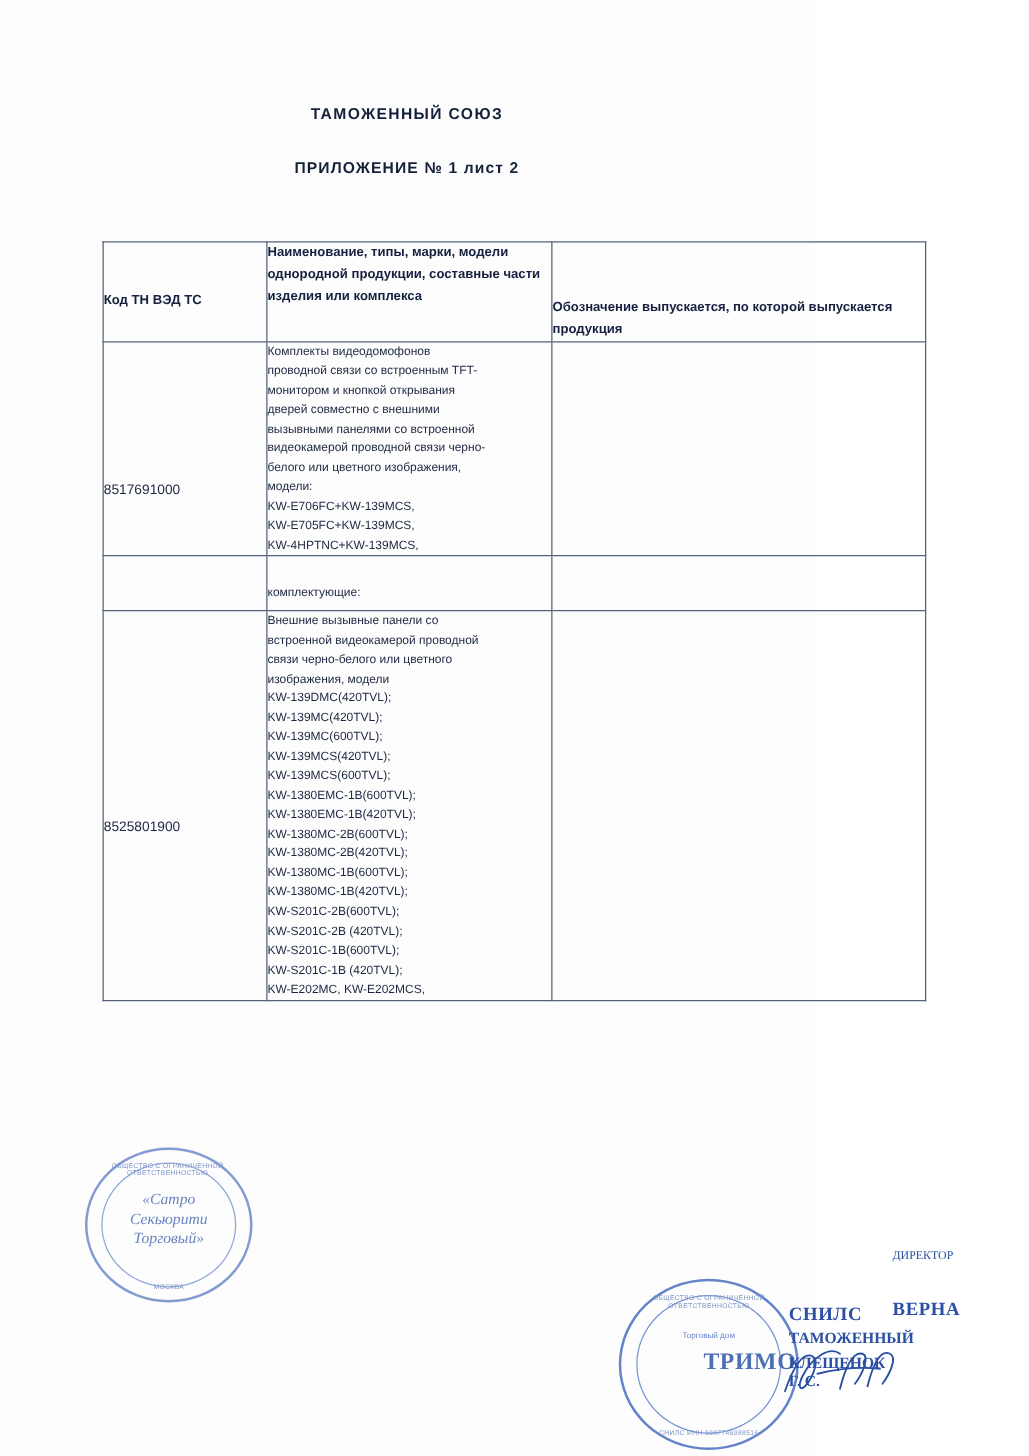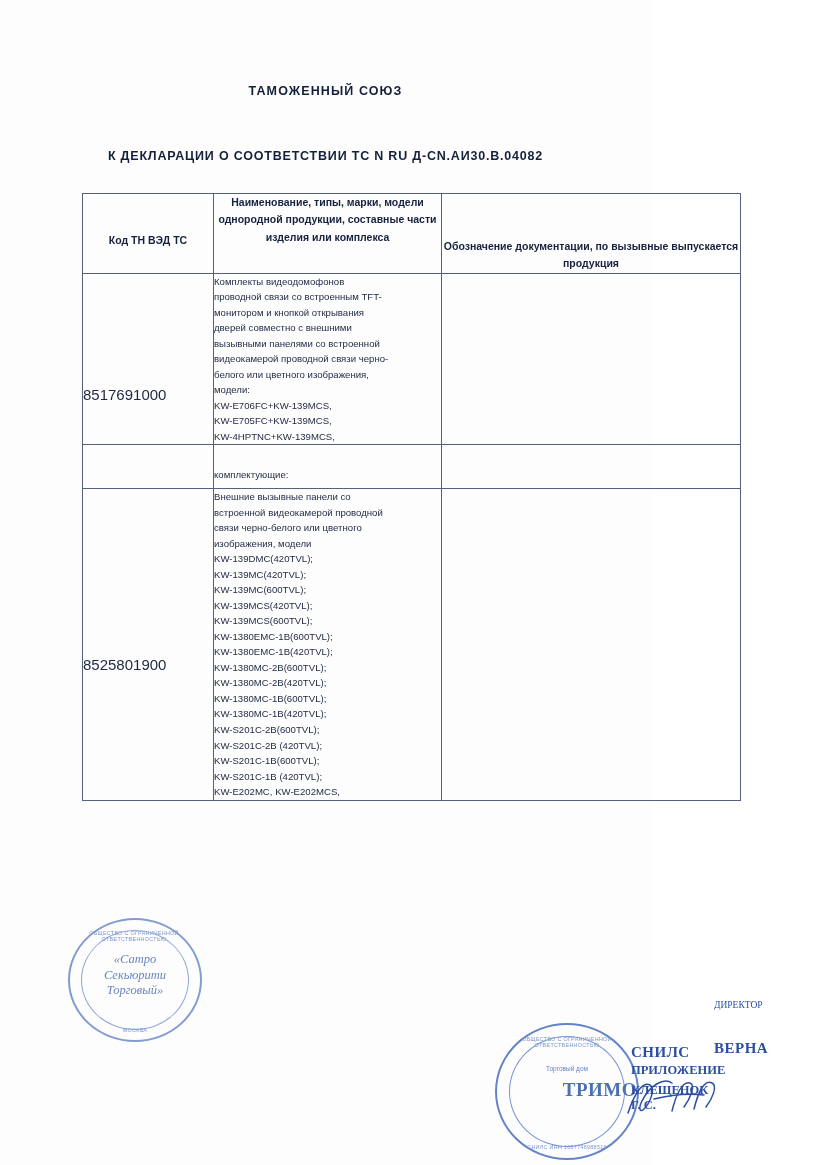--- a/index.html
+++ b/index.html
@@ -46,21 +46,21 @@
   .tbl td, .tbl th {
     border: 1px solid #55607a;
     vertical-align: top;
     padding: 0;
   }
   .col1 { width: 131px; }
   .col2 { width: 228px; }
   .col3 { width: 299px; }
 
   .th-cell {
-    text-align: center;
+    text-align: left;
     font-size: 10.5px;
     font-weight: 600;
     color: #16213f;
     padding: 10px 8px 12px 8px;
     line-height: 1.65;
   }
   .th-cell.vcenter {
     padding-top: 38px;
   }
   .th-cell.vcenter2 {
@@ -68,21 +68,21 @@
   }
 
   .cell-text {
     font-size: 9.6px;
     line-height: 1.62;
     color: #1d2741;
     padding: 8px 9px 9px 9px;
     white-space: pre-line;
   }
   .code-cell {
-    font-size: 15px;
+    font-size: 11px;
     color: #1d2741;
     padding: 9px;
     margin-left: 21px;
   }
   .code-cell.mid { padding-top: 112px; }
   .code-cell.mid2 { padding-top: 167px; }
 
   .small-row .cell-text { padding-top: 22px; padding-bottom: 5px; }
 
   
@@ -152,33 +152,33 @@
   #kop-5 { left: 631px; top: 1083px; font-size: 12.5px; font-weight: 700; }
 
   .scribble { position: absolute; left: 620px; top: 1065px; }
 </style>
 </head>
 <body>
 
 <div class="page">
 
   <div class="doc-heading" id="hdr1">ТАМОЖЕННЫЙ СОЮЗ</div>
-  <div class="doc-heading" id="hdr3">К ДЕКЛАРАЦИИ О СООТВЕТСТВИИ ТС N RU Д-CN.АИ30.В.04082</div>
+  <div class="doc-heading" id="hdr2">ПРИЛОЖЕНИЕ № 1 лист 2</div>
 
   <table class="tbl">
     <colgroup>
       <col class="col1">
         <col class="col2">
         <col class="col3">
     </colgroup>
     <thead>
       <tr>
         <th class="th-cell vcenter">Код ТН ВЭД ТС</th>
         <th class="th-cell">Наименование, типы, марки, модели однородной продукции, составные части изделия или комплекса</th>
-        <th class="th-cell vcenter2">Обозначение документации, по вызывные выпускается продукция</th>
+        <th class="th-cell vcenter2">Обозначение выпускается, по которой выпускается продукция</th>
       </tr>
     </thead>
     <tbody>
       <tr>
         <td class="code-cell mid">8517691000</td>
         <td class="cell-text">Комплекты видеодомофонов
 проводной связи со встроенным TFT-
 монитором и кнопкой открывания
 дверей совместно с внешними
 вызывными панелями со встроенной
@@ -249,21 +249,21 @@
     <div class="inner"></div>
     <div class="sub">Торговый дом</div>
     <div class="brand">ТРИМО</div>
     <div class="stamp-ring-text" style="left:16px; top:11px; width:108px; text-align:center;">ОБЩЕСТВО С ОГРАНИЧЕННОЙ ОТВЕТСТВЕННОСТЬЮ</div>
     <div class="stamp-ring-text" style="left:16px; bottom:8px; width:108px; text-align:center;">СНИЛС ИНН 1087746988516</div>
   </div>
 
   <div class="kopiya" id="kop-1">СНИЛС</div>
   <div class="kopiya" id="kop-2">ВЕРНА</div>
   <div class="kopiya" id="kop-3">ДИРЕКТОР</div>
-  <div class="kopiya" id="kop-4">ПРИЛОЖЕНИЕ</div>
+  <div class="kopiya" id="kop-4">ТАМОЖЕННЫЙ</div>
   <div class="kopiya" id="kop-5">КЛЕЩЕНОК Г. С.</div>
 
   <svg class="scribble" width="110" height="60" viewBox="0 0 110 60">
     <g fill="none" stroke="#2b4fa3" stroke-width="1.5" stroke-linecap="round">
       <path d="M8 48 C14 30, 22 16, 30 20 C36 23, 30 38, 24 44 C20 48, 18 44, 22 36 C30 20, 44 12, 52 18"></path>
       <path d="M52 46 C56 30, 62 16, 70 18 C76 20, 70 34, 64 42"></path>
       <path d="M74 44 C78 28, 84 14, 92 18 C98 21, 92 34, 86 42"></path>
       <path d="M34 34 C50 30, 66 28, 84 30"></path>
     </g>
   </svg>

